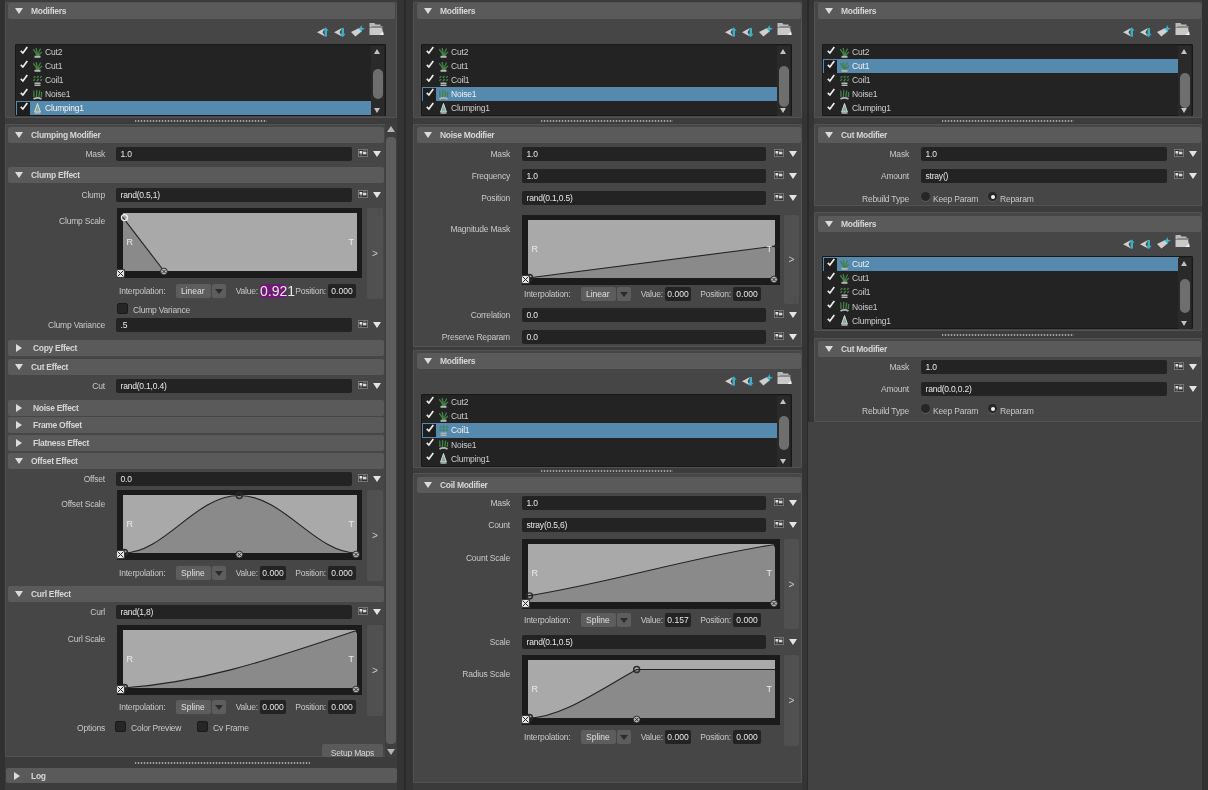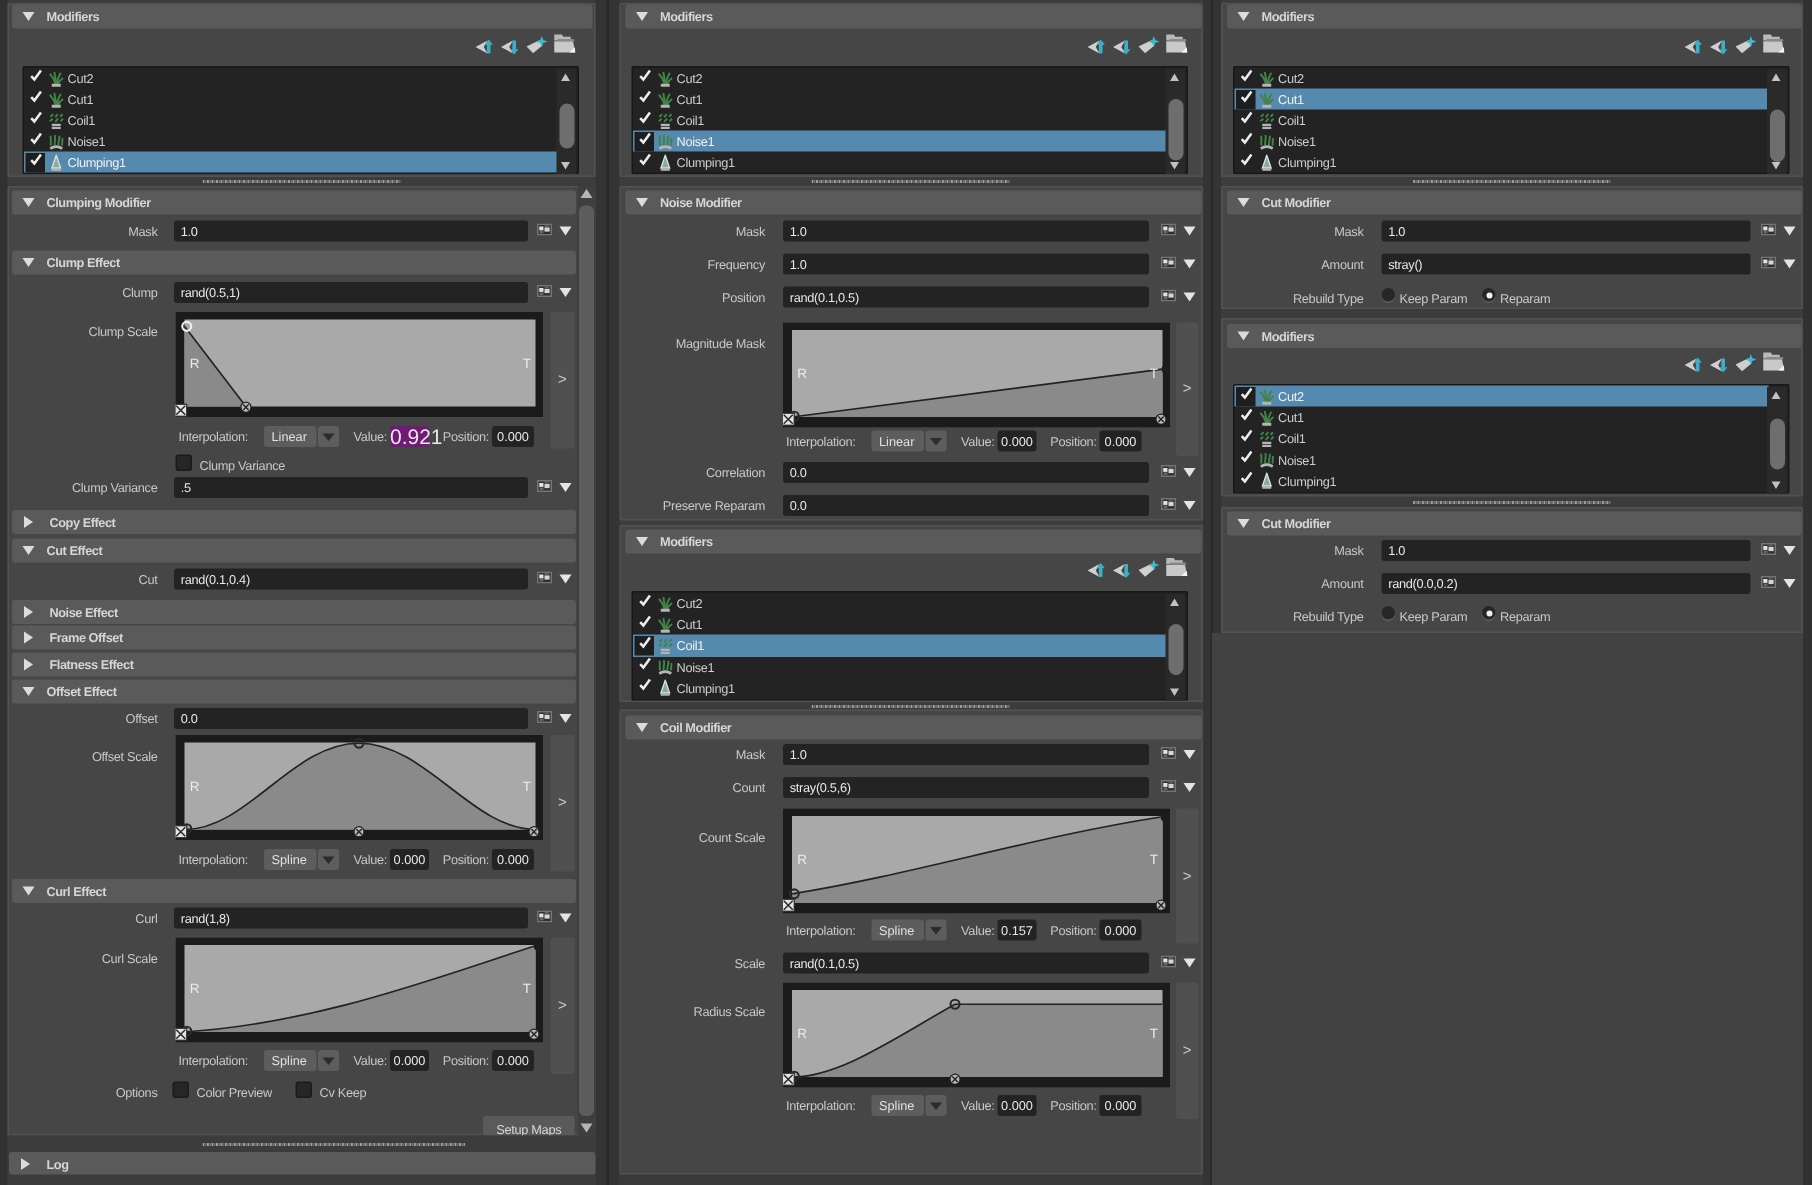--- a/index.html
+++ b/index.html
@@ -219,21 +219,21 @@
 <div style="position:absolute;left:212px;top:700px;width:14px;height:14px;background:#5d5d5d;border-radius:2px"></div>
 <span style="position:absolute;left:215px;top:705px;width:0;height:0;border-left:4px solid transparent;border-right:4px solid transparent;border-top:5px solid #2b2b2b"></span>
 <div style="position:absolute;left:178px;top:701px;width:80px;text-align:right;color:#c8c8c8;font-size:8.5px;letter-spacing:-0.2px;line-height:12px;white-space:nowrap">Value:</div>
 <div style="position:absolute;left:260px;top:700px;width:26px;height:14px;background:#232323;border-radius:2px;color:#e8e8e8;font-size:8.5px;line-height:14px;text-align:center">0.000</div>
 <div style="position:absolute;left:246px;top:701px;width:80px;text-align:right;color:#c8c8c8;font-size:8.5px;letter-spacing:-0.2px;line-height:12px;white-space:nowrap">Position:</div>
 <div style="position:absolute;left:328px;top:700px;width:28px;height:14px;background:#232323;border-radius:2px;color:#e8e8e8;font-size:8.5px;line-height:14px;text-align:center">0.000</div>
 <div style="position:absolute;left:-45px;top:721px;width:150px;text-align:right;color:#c8c8c8;font-size:8.5px;letter-spacing:-0.2px;line-height:14px">Options</div>
 <div style="position:absolute;left:115px;top:721px;width:11px;height:11px;background:#262626;border-radius:2px;border:1px solid #1a1a1a"></div>
 <div style="position:absolute;left:131px;top:722px;color:#c8c8c8;font-size:8.5px;letter-spacing:-0.2px;line-height:12px;font-weight:normal;white-space:nowrap">Color Preview</div>
 <div style="position:absolute;left:197px;top:721px;width:11px;height:11px;background:#262626;border-radius:2px;border:1px solid #1a1a1a"></div>
-<div style="position:absolute;left:213px;top:722px;color:#c8c8c8;font-size:8.5px;letter-spacing:-0.2px;line-height:12px;font-weight:normal;white-space:nowrap">Cv Keep</div>
+<div style="position:absolute;left:213px;top:722px;color:#c8c8c8;font-size:8.5px;letter-spacing:-0.2px;line-height:12px;font-weight:normal;white-space:nowrap">Cv Frame</div>
 <div style="position:absolute;left:322px;top:744px;width:61px;height:13px;background:#5a5a5a;border-radius:2px;color:#d6d6d6;font-size:8.5px;letter-spacing:-0.2px;text-align:center;line-height:19px;overflow:hidden">Setup Maps</div>
 <div style="position:absolute;left:5px;top:757px;width:392px;height:33px;background:#3c3c3c"></div>
 <div style="position:absolute;left:135px;top:762px;width:175px;height:2px;background-image:repeating-linear-gradient(90deg,#a0a0a0 0 1px,transparent 1px 3px),repeating-linear-gradient(90deg,#6a6a6a 0 1px,transparent 1px 3px);background-size:3px 1px,3px 1px;background-position:0 0,1.5px 1px;background-repeat:repeat"></div>
 <div style="position:absolute;left:6px;top:768px;width:391px;height:15px;background:#5a5a5a;border-radius:2px;display:flex;align-items:center;color:#d6d6d6;font-size:8.5px;font-weight:bold;letter-spacing:-0.3px"><span style="display:inline-block;width:0;height:0;border-top:4.5px solid transparent;border-bottom:4.5px solid transparent;border-left:6px solid #dcdcdc;margin:0 11px 0 8px"></span>Log</div>
 <div style="position:absolute;left:413px;top:2px;width:389px;height:116px;background:#464646;border:1px solid #525252;border-radius:1px"></div>
 <div style="position:absolute;left:417px;top:3px;width:384px;height:16px;background:#5a5a5a;border-radius:2px;display:flex;align-items:center;color:#d6d6d6;font-size:8.5px;font-weight:bold;letter-spacing:-0.3px"><span style="display:inline-block;width:0;height:0;border-left:4.5px solid transparent;border-right:4.5px solid transparent;border-top:6px solid #dcdcdc;margin:0 8px 0 7px"></span>Modifiers</div>
 <div style="position:absolute;left:725px;top:24px"><svg width="12" height="11" viewBox="0 0 12 11">
       <path d="M0 5.3 L8 1 L5.5 5.3 L8 9.6 Z" fill="#cfcfcf"></path>
       <rect x="7.6" y="3.4" width="2.4" height="6.2" fill="#3aafc6"></rect>
       <path d="M6 3.8 L8.8 0.3 L11.6 3.8 Z" fill="#3aafc6"></path>

